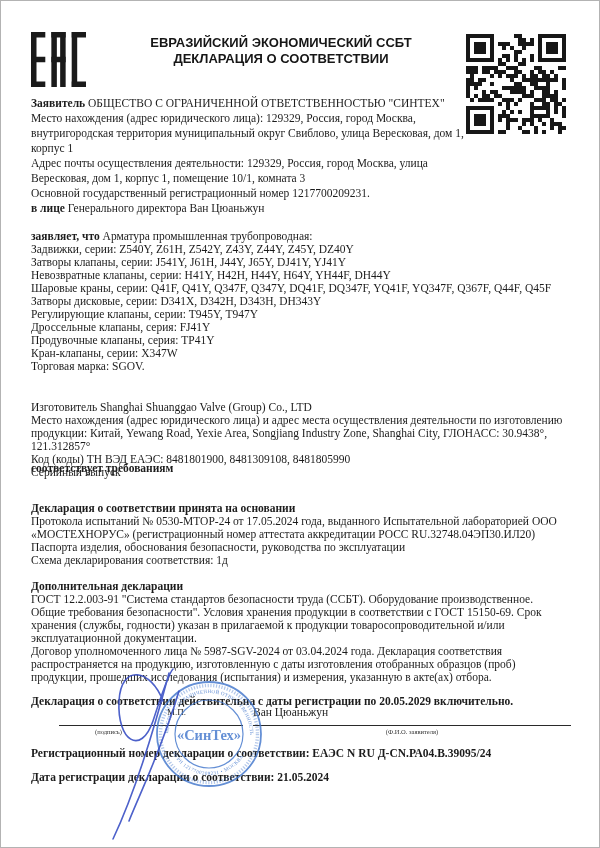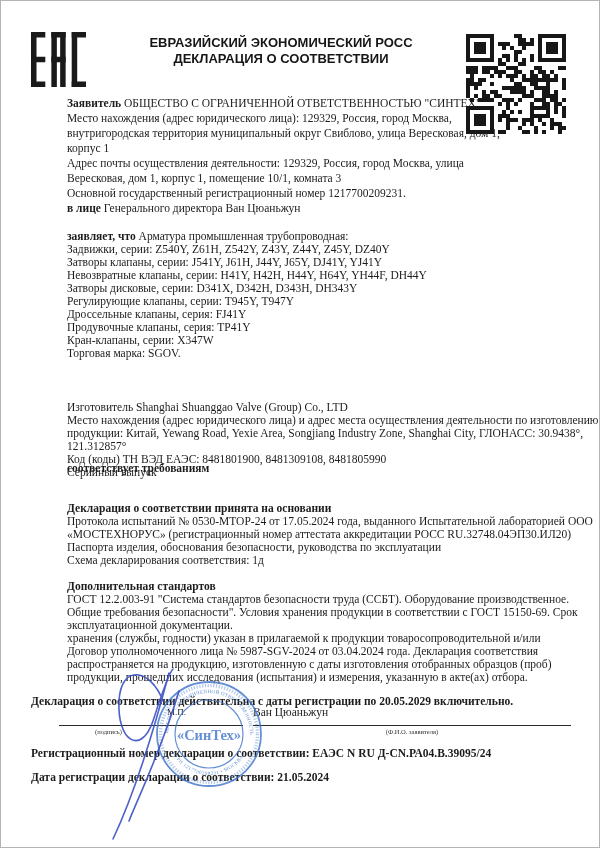--- a/index.html
+++ b/index.html
@@ -10,21 +10,21 @@
     font-family: "Liberation Serif", serif; color: var(--ink);
     overflow: hidden;
   }
   .eac-logo { position: absolute; left: 30px; top: 30px; }
   .doc-header {
     position: absolute; left: 100px; top: 34px; width: 360px;
     text-align: center; font-family: "Liberation Sans", sans-serif;
     font-weight: bold; font-size: 13px; line-height: 16px; color: #161616;
   }
   .qr-box { position: absolute; left: 465px; top: 33px; width: 100px; height: 100px; }
-  .block { position: absolute; left: 30px; right: 26px; margin-left: 36px; }
+  .block { position: absolute; left: 30px; right: 26px; }
   .line { white-space: nowrap; font-size: 11.5px; line-height: 13px; }
   .lh15 .line { line-height: 15px; }
   .lh135 .line { line-height: 13.5px; }
   .b { font-weight: bold; }
   .sig-name {
     position: absolute; left: 252px; top: 705px; width: 318px;
     text-align: left; font-size: 11.5px;
   }
   .sig-line { position: absolute; top: 724px; border-top: 1.2px solid #2a2a2a; height: 0; }
   .sig-line.left { left: 58px; width: 184px; }
@@ -52,21 +52,21 @@
     <rect x="37" y="0" width="10" height="100"></rect>
     <rect x="53" y="0" width="10" height="100"></rect>
     <rect x="37" y="0" width="26" height="10"></rect>
     <rect x="37" y="45" width="26" height="10"></rect>
     <rect x="74" y="0" width="10" height="100"></rect>
     <rect x="74" y="0" width="26" height="10"></rect>
     <rect x="74" y="90" width="26" height="10"></rect>
   </svg>
 
   <div class="doc-header">
-    <div>ЕВРАЗИЙСКИЙ ЭКОНОМИЧЕСКИЙ РОСС</div>
+    <div>ЕВРАЗИЙСКИЙ ЭКОНОМИЧЕСКИЙ ССБТ</div>
     <div>ДЕКЛАРАЦИЯ О СООТВЕТСТВИИ</div>
   </div>
 
   <div class="qr-box">
     <svg id="qr-svg" width="100" height="100" viewBox="0 0 100 100" fill="#171717">
         <rect x="0" y="0" width="4" height="4"></rect>
         <rect x="4" y="0" width="4" height="4"></rect>
         <rect x="8" y="0" width="4" height="4"></rect>
         <rect x="12" y="0" width="4" height="4"></rect>
         <rect x="16" y="0" width="4" height="4"></rect>
@@ -386,20 +386,21 @@
     <div class="line">Вересковая, дом 1, корпус 1, помещение 10/1, комната 3</div>
     <div class="line">Основной государственный регистрационный номер 1217700209231.</div>
     <div class="line"><span class="b">в лице</span> <span>Генерального директора Ван Цюаньжун</span></div>
   </div>
 
   <div class="block" style="top:229px">
     <div class="line"><span class="b">заявляет, что</span> <span>Арматура промышленная трубопроводная:</span></div>
     <div class="line">Задвижки, серии: Z540Y, Z61H, Z542Y, Z43Y, Z44Y, Z45Y, DZ40Y</div>
     <div class="line">Затворы клапаны, серии: J541Y, J61H, J44Y, J65Y, DJ41Y, YJ41Y</div>
     <div class="line">Невозвратные клапаны, серии: H41Y, H42H, H44Y, H64Y, YH44F, DH44Y</div>
+    <div class="line">Шаровые краны, серии: Q41F, Q41Y, Q347F, Q347Y, DQ41F, DQ347F, YQ41F, YQ347F, Q367F, Q44F, Q45F</div>
     <div class="line">Затворы дисковые, серии: D341X, D342H, D343H, DH343Y</div>
     <div class="line">Регулирующие клапаны, серии: T945Y, T947Y</div>
     <div class="line">Дроссельные клапаны, серия: FJ41Y</div>
     <div class="line">Продувочные клапаны, серия: TP41Y</div>
     <div class="line">Кран-клапаны, серии: X347W</div>
     <div class="line">Торговая марка: SGOV.</div>
   </div>
 
   <div class="block" style="top:400px">
     <div class="line">Изготовитель Shanghai Shuanggao Valve (Group) Co., LTD</div>
@@ -416,25 +417,25 @@
 
   <div class="block" style="top:501px">
     <div class="line b">Декларация о соответствии принята на основании</div>
     <div class="line">Протокола испытаний № 0530-МТОР-24 от 17.05.2024 года, выданного Испытательной лабораторией ООО</div>
     <div class="line">«МОСТЕХНОРУС» (регистрационный номер аттестата аккредитации РОСС RU.32748.04ЭП30.ИЛ20)</div>
     <div class="line">Паспорта изделия, обоснования безопасности, руководства по эксплуатации</div>
     <div class="line">Схема декларирования соответствия: 1д</div>
   </div>
 
   <div class="block" style="top:579px">
-    <div class="line b">Дополнительная стандартов</div>
+    <div class="line b">Дополнительная декларации</div>
     <div class="line">ГОСТ 12.2.003-91 "Система стандартов безопасности труда (ССБТ). Оборудование производственное.</div>
     <div class="line">Общие требования безопасности". Условия хранения продукции в соответствии с ГОСТ 15150-69. Срок</div>
+    <div class="line">хранения (службы, годности) указан в прилагаемой к продукции товаросопроводительной и/или</div>
     <div class="line">эксплуатационной документации.</div>
-    <div class="line">хранения (службы, годности) указан в прилагаемой к продукции товаросопроводительной и/или</div>
     <div class="line">Договор уполномоченного лица № 5987-SGV-2024 от 03.04.2024 года. Декларация соответствия</div>
     <div class="line">распространяется на продукцию, изготовленную с даты изготовления отобранных образцов (проб)</div>
     <div class="line">продукции, прошедших исследования (испытания) и измерения, указанную в акте(ах) отбора.</div>
   </div>
 
   <div class="validity">Декларация о соответствии действительна с даты регистрации по 20.05.2029 включительно.</div>
 
   <div class="sig-name">Ван Цюаньжун</div>
   <div class="mp-label">М.П.</div>
   <div class="sig-line left"></div>

